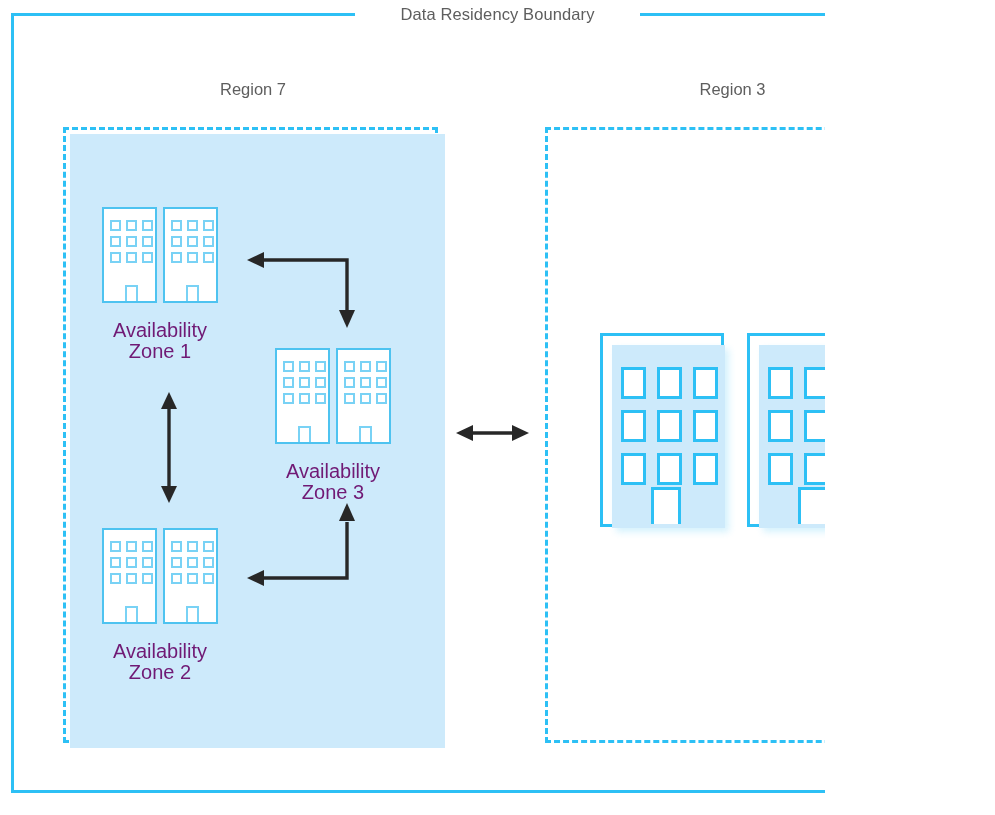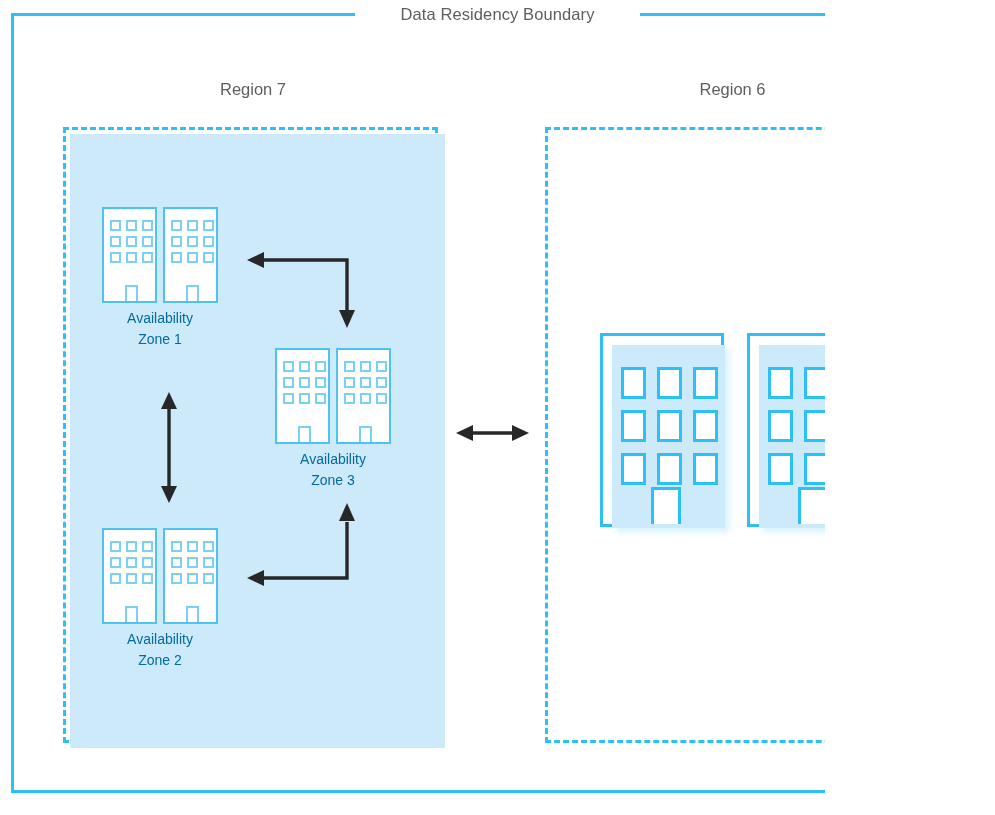--- a/index.html
+++ b/index.html
@@ -85,25 +85,25 @@
   }
 
   
   .az-group { position: absolute; }
   .az-buildings {
     display: flex;
     flex-direction: row;
     gap: 6px;
   }
   .az-label {
-    margin-top: 5px;
+    margin-top: 17px;
     text-align: center;
-    font-size: 14px;
+    font-size: 20px;
     line-height: 21px;
-    color: #0369a1;
+    color: #701a75;
     white-space: pre-line;
   }
 
   
   .bldg-sm {
     position: relative;
     width: 55px;
     height: 96px;
     box-sizing: border-box;
     background: #ffffff;
@@ -191,21 +191,21 @@
 <div id="canvas">
 
   <div class="boundary"></div>
   <div class="boundary-gap"></div>
   <div class="boundary-title">Data Residency Boundary</div>
 
   <div class="region-label" id="region1-label">Region 7</div>
   <div class="region-box" id="region1-box"></div>
   <div id="region1-fill"></div>
 
-  <div class="region-label" id="region2-label">Region 6</div>
+  <div class="region-label" id="region2-label">Region 3</div>
   <div class="region-box" id="region2-box"></div>
 
   <div class="az-group" style="left:102px; top:207px;">
     <div class="az-buildings">
       <div class="bldg-sm">
         <div class="win-grid">
           <div class="win"></div>
           <div class="win"></div>
           <div class="win"></div>
           <div class="win"></div>

